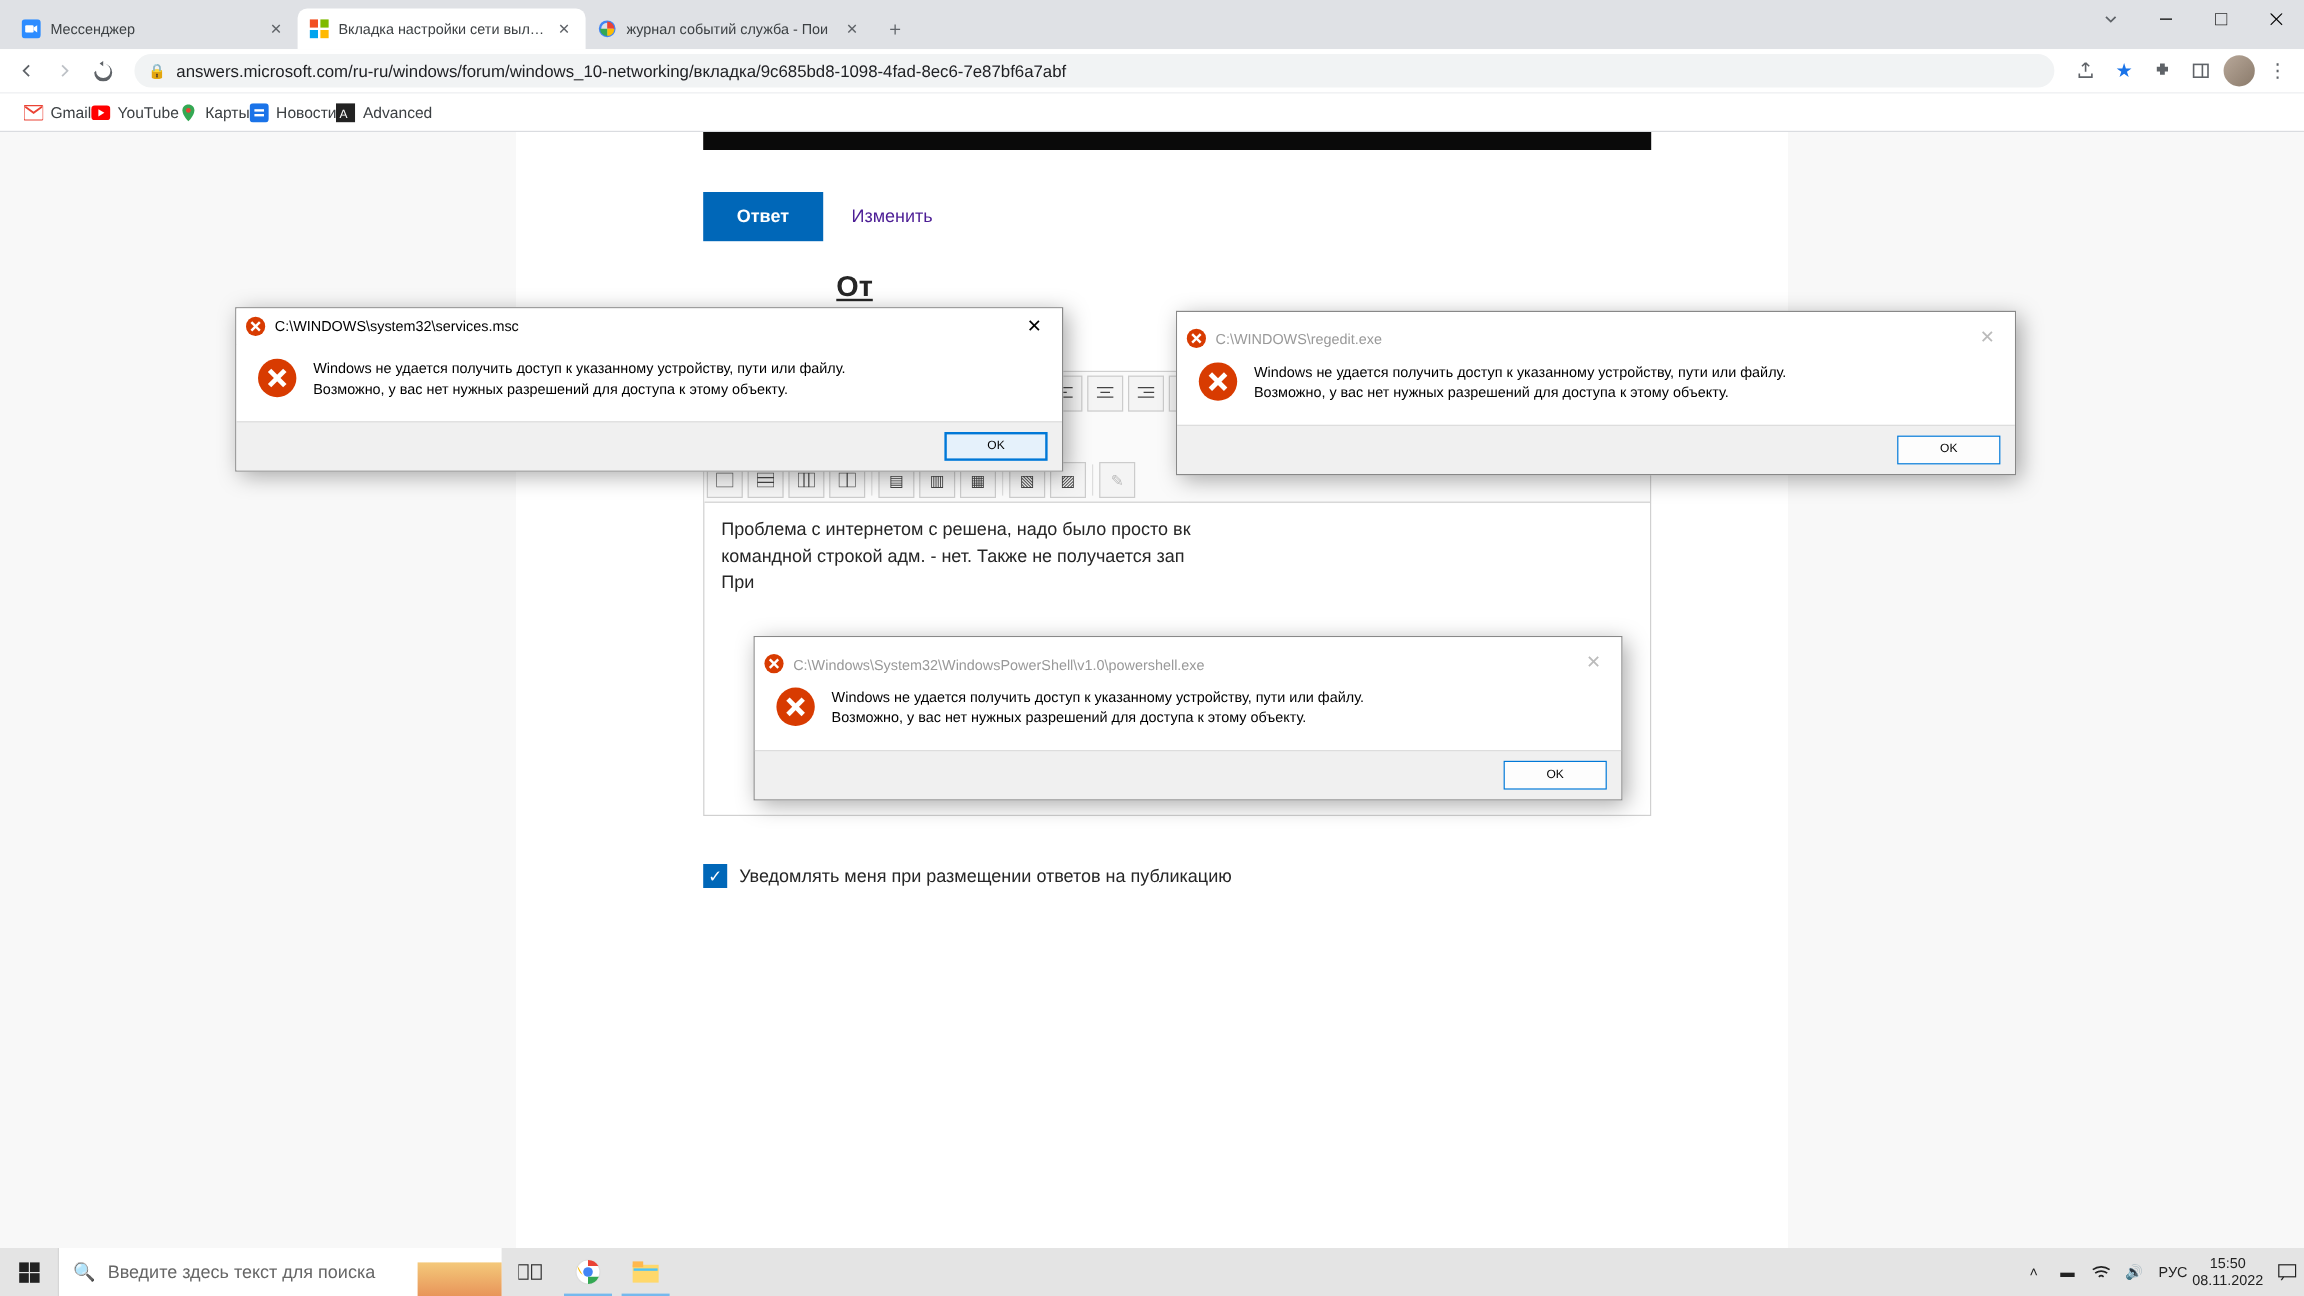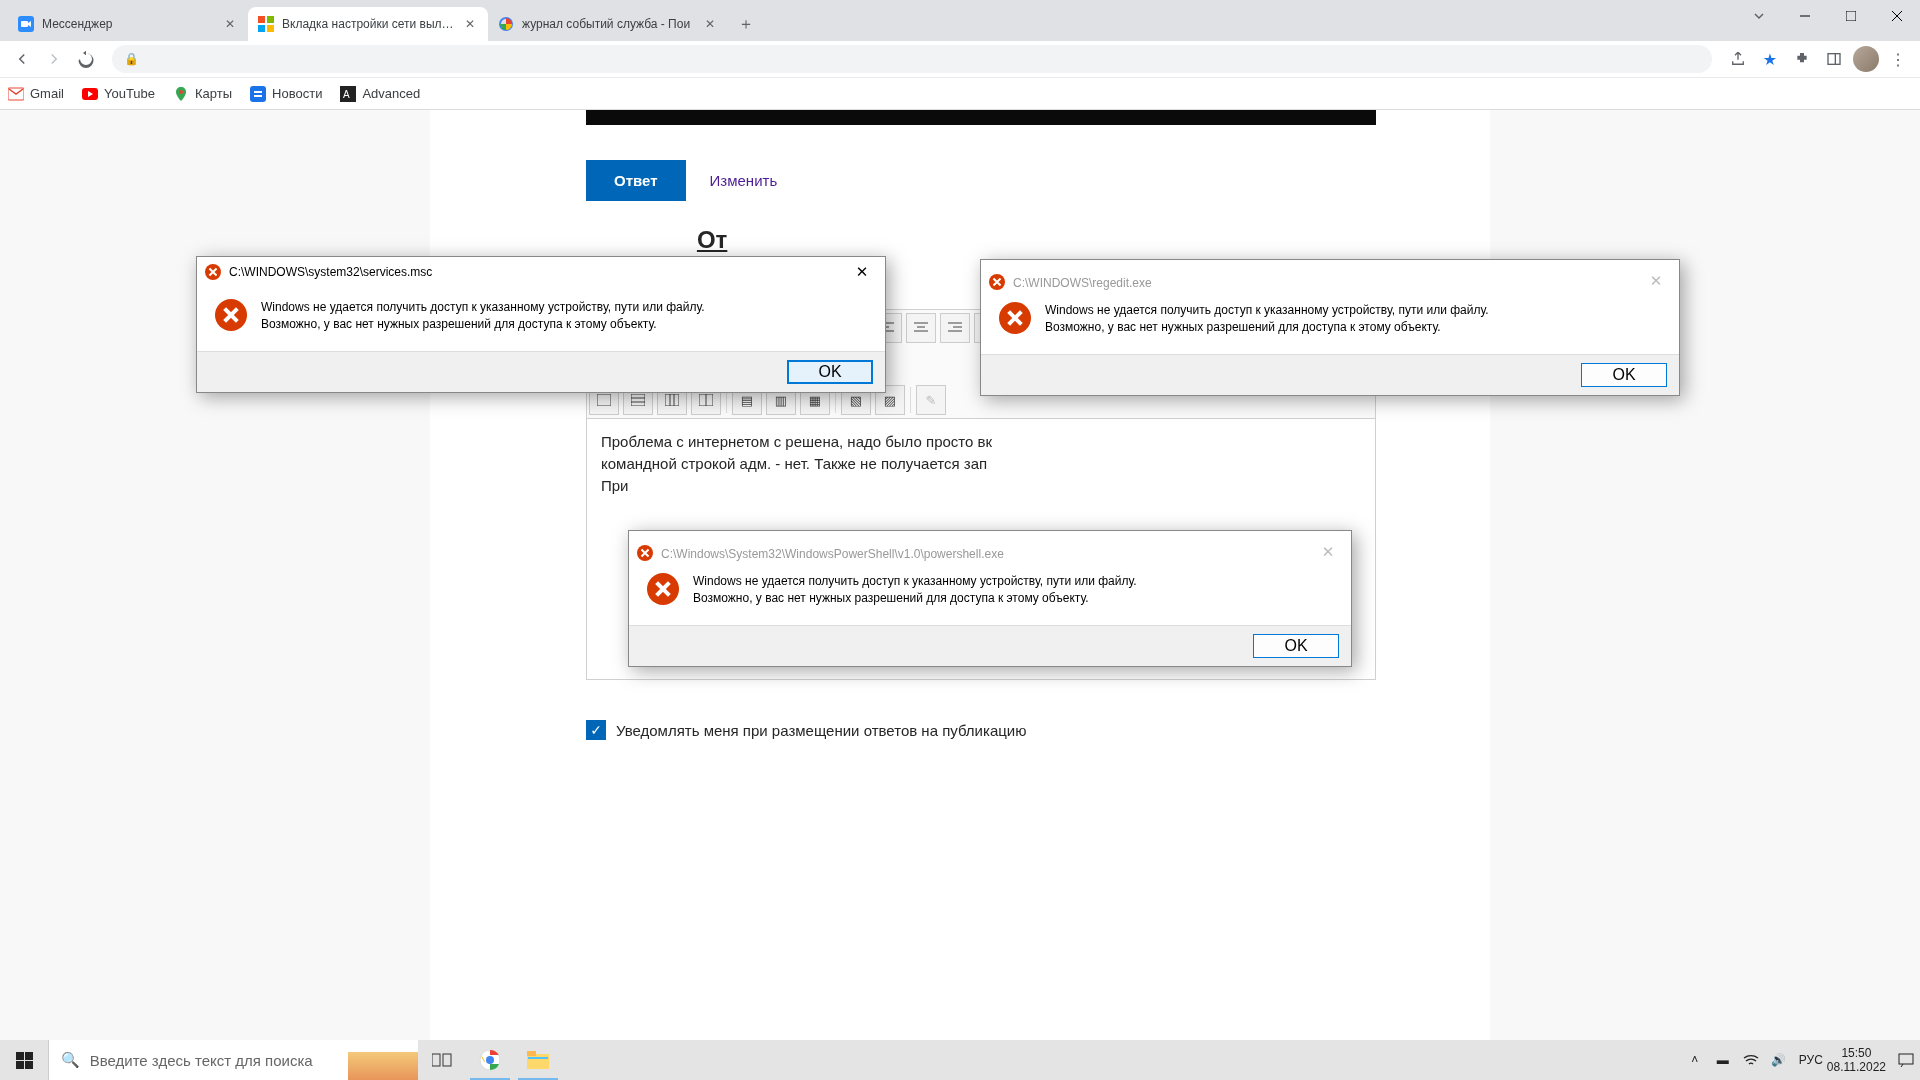--- a/index.html
+++ b/index.html
@@ -19,21 +19,21 @@
 .win-btn.unknown{color:#5f6368;}
 
 .addr-bar{height:37px;background:#fff;display:flex;align-items:center;padding:0 8px;gap:4px;border-bottom:1px solid #e8eaed;}
 .nav-btn{width:28px;height:28px;display:flex;align-items:center;justify-content:center;color:#5f6368;border-radius:50%;}
 .nav-btn.dis{color:#bdc1c6;}
 .url-box{flex:1;height:28px;background:#f1f3f4;border-radius:14px;display:flex;align-items:center;padding:0 12px;gap:8px;font-size:14px;color:#202124;margin:0 8px;}
 .url-box .lock{color:#5f6368;font-size:12px;}
 .addr-icon{width:28px;height:28px;display:flex;align-items:center;justify-content:center;color:#5f6368;}
 .avatar{width:26px;height:26px;border-radius:50%;background:linear-gradient(135deg,#b8a89a,#8a7a6a);}
 
-.bookmarks{height:32px;background:#fff;display:flex;align-items:center;padding:0 8px;gap:18px;border-bottom:1px solid #dadce0;font-size:13px;color:#3c4043;}
+.bookmarks{height:32px;background:#fff;display:flex;align-items:center;padding:0 20px;border-bottom:1px solid #dadce0;font-size:13px;color:#3c4043;}
 .bm{display:flex;align-items:center;gap:6px;cursor:pointer;}
 .bm-icon{width:16px;height:16px;}
 
 
 .page{position:absolute;left:0;right:0;top:110px;bottom:40px;background:#f8f8f8;overflow:hidden;}
 .content{background:#fff;margin:0 auto;width:1060px;padding:0 0 40px 0;min-height:100%;position:relative;left:0;}
 .page-inner{padding-left:156px;}
 .black-strip{height:15px;background:#0a0a0a;width:790px;margin-bottom:35px;}
 .answer-tabs{display:flex;gap:0;margin-bottom:25px;}
 .ans-btn{background:#0067b8;color:#fff;padding:12px 28px;font-size:15px;font-weight:600;border:none;}
@@ -60,21 +60,21 @@
 .dlg-title .err-ico::before{transform:rotate(45deg);}
 .dlg-title .err-ico::after{transform:rotate(-45deg);}
 .dlg-close{margin-left:auto;width:30px;text-align:center;font-size:15px;}
 .dlg-body{display:flex;padding:12px 18px 18px 18px;gap:14px;background:#fff;}
 .big-err{width:32px;height:32px;background:#d83b01;border-radius:50%;position:relative;flex-shrink:0;}
 .big-err::before,.big-err::after{content:"";position:absolute;left:14px;top:7px;width:4px;height:18px;background:#fff;}
 .big-err::before{transform:rotate(45deg);}
 .big-err::after{transform:rotate(-45deg);}
 .dlg-msg{font-size:12px;color:#000;line-height:1.4;}
 .dlg-foot{background:#f0f0f0;padding:8px 12px;display:flex;justify-content:flex-end;border-top:1px solid #ddd;}
-.dlg-ok{width:86px;height:24px;border:2px solid #0078d7;background:#e5f1fb;font-size:16px;}
+.dlg-ok{width:86px;height:24px;border:2px solid #0078d7;background:#e5f1fb;font-size:10px;}
 .dlg-ok.inactive{border:1px solid #0078d7;background:#fdfdfd;}
 
 
 .taskbar{position:absolute;left:0;right:0;bottom:0;height:40px;background:#e4e4e4;display:flex;align-items:center;}
 .start{width:48px;height:40px;display:flex;align-items:center;justify-content:center;}
 .win-logo{width:17px;height:17px;display:grid;grid-template-columns:1fr 1fr;grid-template-rows:1fr 1fr;gap:1px;}
 .win-logo div{background:#222;}
 .search-tb{flex:0 0 370px;height:40px;background:#fff;display:flex;align-items:center;padding:0 12px;gap:10px;color:#666;font-size:15px;border-left:1px solid #ccc;position:relative;}
 .search-tb .decor{position:absolute;right:0;bottom:0;width:70px;height:28px;background:linear-gradient(180deg,#f4c97a 0%,#e8955a 100%);}
 .tb-item{width:48px;height:40px;display:flex;align-items:center;justify-content:center;position:relative;}
@@ -161,20 +161,21 @@
         <path d="M9 6l6 6-6 6" stroke="#bdc1c6" stroke-width="2" fill="none"></path>
       </svg>
     </div>
   <div class="nav-btn">
       <svg width="18" height="18" viewBox="0 0 24 24">
         <path d="M4 12a8 8 0 108-8v3l-4-3 4-3v3a10 10 0 11-10 10" fill="#5f6368"></path>
       </svg>
     </div>
   <div class="url-box">
     <span class="lock">🔒</span>
+    <span>answers.microsoft.com/ru-ru/windows/forum/windows_10-networking/вкладка/9c685bd8-1098-4fad-8ec6-7e87bf6a7abf</span>
   </div>
   <div class="addr-icon">
       <svg width="18" height="18" viewBox="0 0 24 24">
         <path d="M12 3v10m0-10l-4 4m4-4l4 4M5 15v4h14v-4" stroke="#5f6368" stroke-width="1.8" fill="none"></path>
       </svg>
     </div>
   <div class="addr-icon" style="color:#1a73e8">★</div>
   <div class="addr-icon">
       <svg width="16" height="16" viewBox="0 0 24 24">
         <path d="M9 3h6v4h4v6h-4v4H9v-4H5V7h4z" fill="#5f6368"></path>

